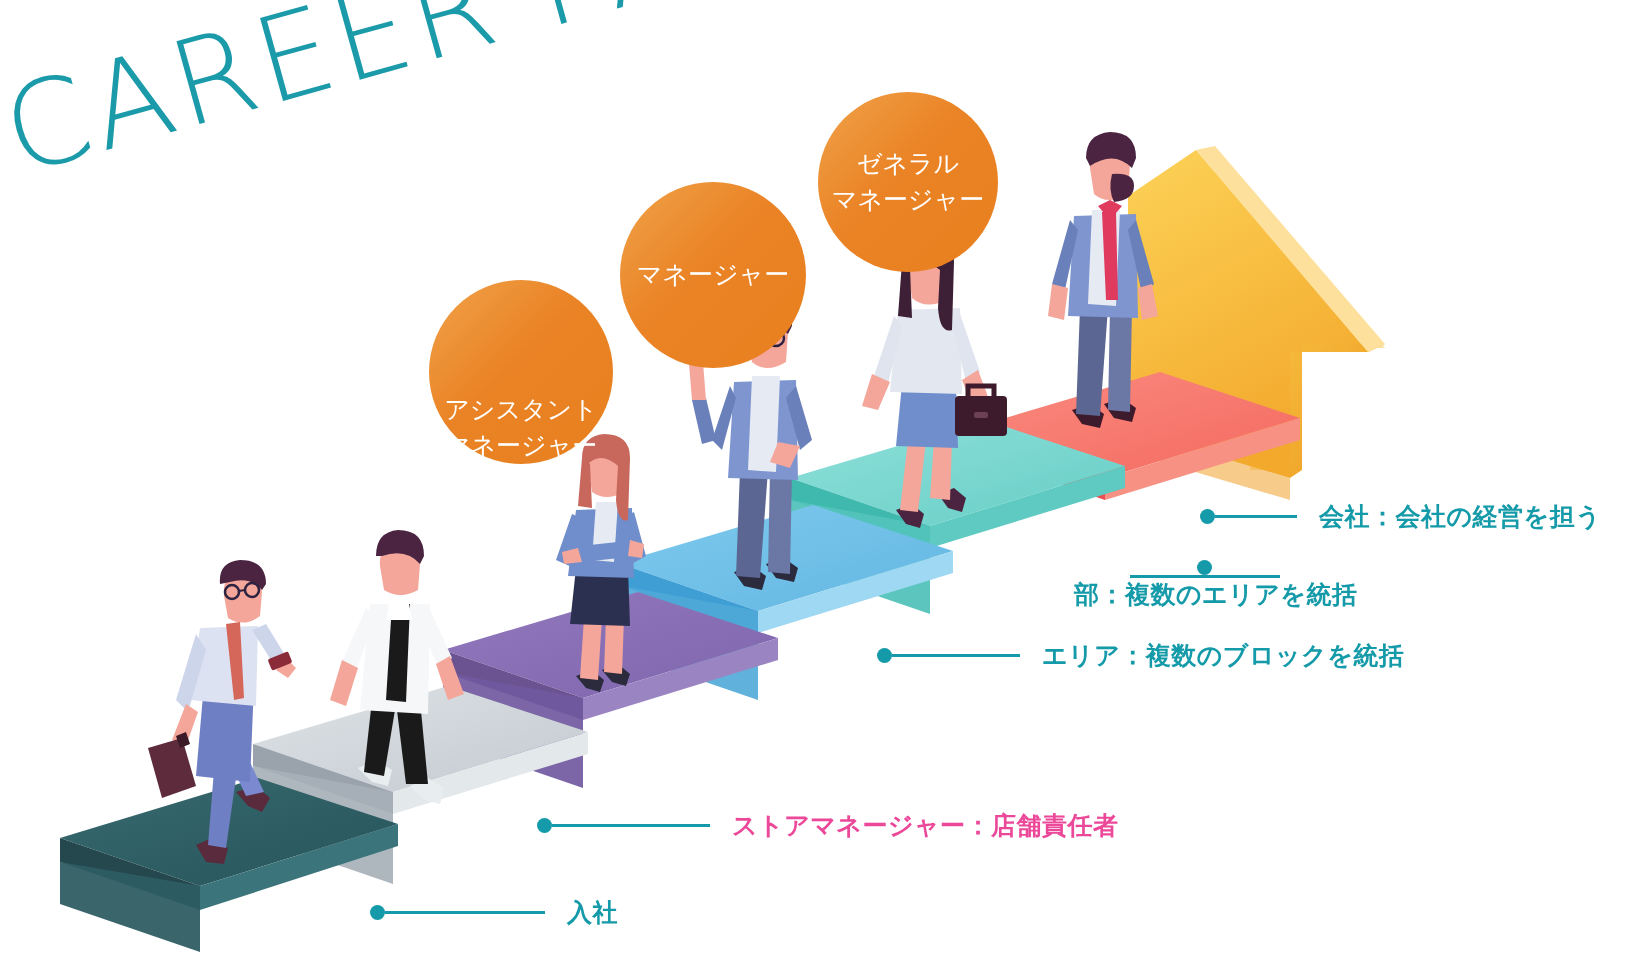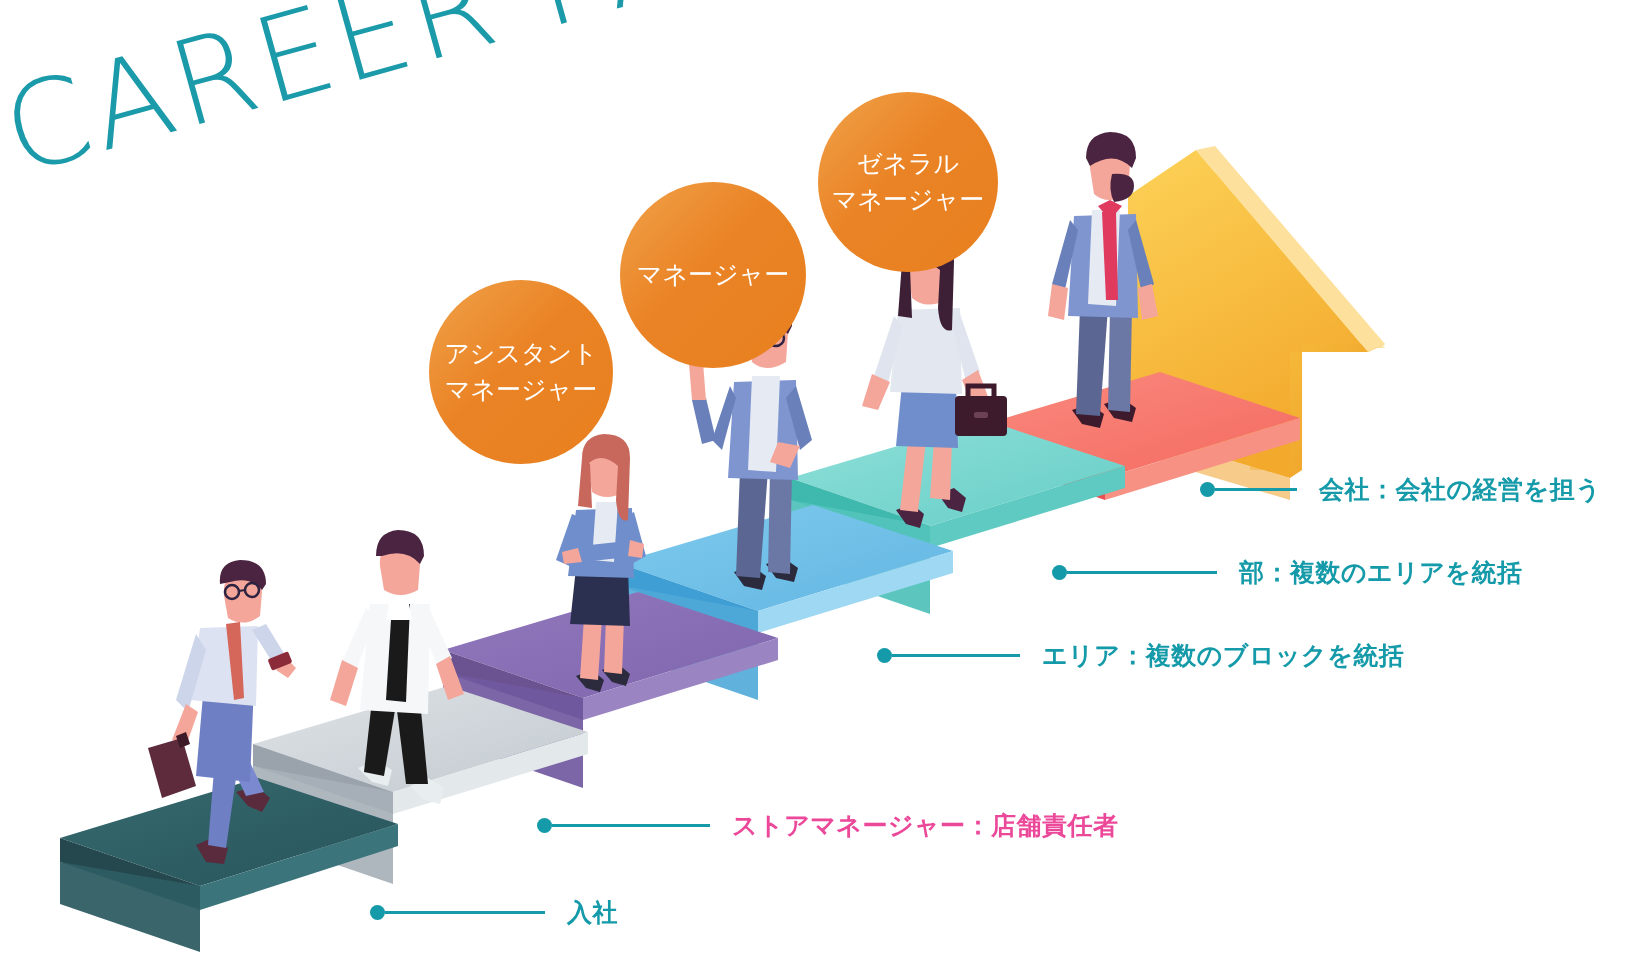--- a/index.html
+++ b/index.html
@@ -253,40 +253,40 @@
       <path d="M1090 168 Q1088 146 1108 144 Q1128 144 1130 164 L1128 194 Q1108 206 1094 194 Z" fill="#f4a69a"></path>
       <path d="M1086 158 Q1086 134 1110 132 Q1136 132 1136 158 L1132 168 Q1114 150 1090 166 Z" fill="#4a2440"></path>
       <path d="M1112 174 Q1134 172 1134 186 Q1134 200 1114 202 Q1108 190 1112 174 Z" fill="#4a2440"></path>
     </g>
   </svg>
 
   <div id="title">CAREER PATH</div>
 
 
   <div id="bubbles" class="layer">
-      <div class="bubble" style="left: 429px; top: 280px; width: 184px; height: 184px; font-size: 25px;">
+      <div class="bubble" style="left: 429px; top: 280px; width: 184px; height: 184px; font-size: 25px; align-items: flex-end;">
         <span>アシスタント
 マネージャー</span>
       </div>
       <div class="bubble" style="left: 620px; top: 182px; width: 186px; height: 186px; font-size: 25px;">
         <span>マネージャー</span>
       </div>
       <div class="bubble" style="left: 818px; top: 92px; width: 180px; height: 180px; font-size: 25px;">
         <span>ゼネラル
 マネージャー</span>
       </div>
     </div>
 
   <div id="callouts" class="layer">
-      <div class="callout" style="left: 1200px; top: 477px; justify-content: flex-end;">
+      <div class="callout" style="left: 1200px; top: 504px; justify-content: flex-end;">
         <div class="dot" style="background: rgb(20, 154, 168);"></div>
         <div class="rule" style="width: 82px; background: rgb(20, 154, 168);"></div>
         <div class="ctext" style="color: rgb(20, 154, 168);">会社：会社の経営を担う</div>
       </div>
-      <div class="callout" style="left: 1052px; top: 560px;">
+      <div class="callout" style="left: 1052px; top: 560px; flex-direction: column;">
         <div class="dot" style="background: rgb(20, 154, 168);"></div>
         <div class="rule" style="width: 150px; background: rgb(20, 154, 168);"></div>
         <div class="ctext" style="color: rgb(20, 154, 168);">部：複数のエリアを統括</div>
       </div>
       <div class="callout" style="left: 877px; top: 643px;">
         <div class="dot" style="background: rgb(20, 154, 168);"></div>
         <div class="rule" style="width: 128px; background: rgb(20, 154, 168);"></div>
         <div class="ctext" style="color: rgb(20, 154, 168);">エリア：複数のブロックを統括</div>
       </div>
       <div class="callout" style="left: 537px; top: 813px;">

